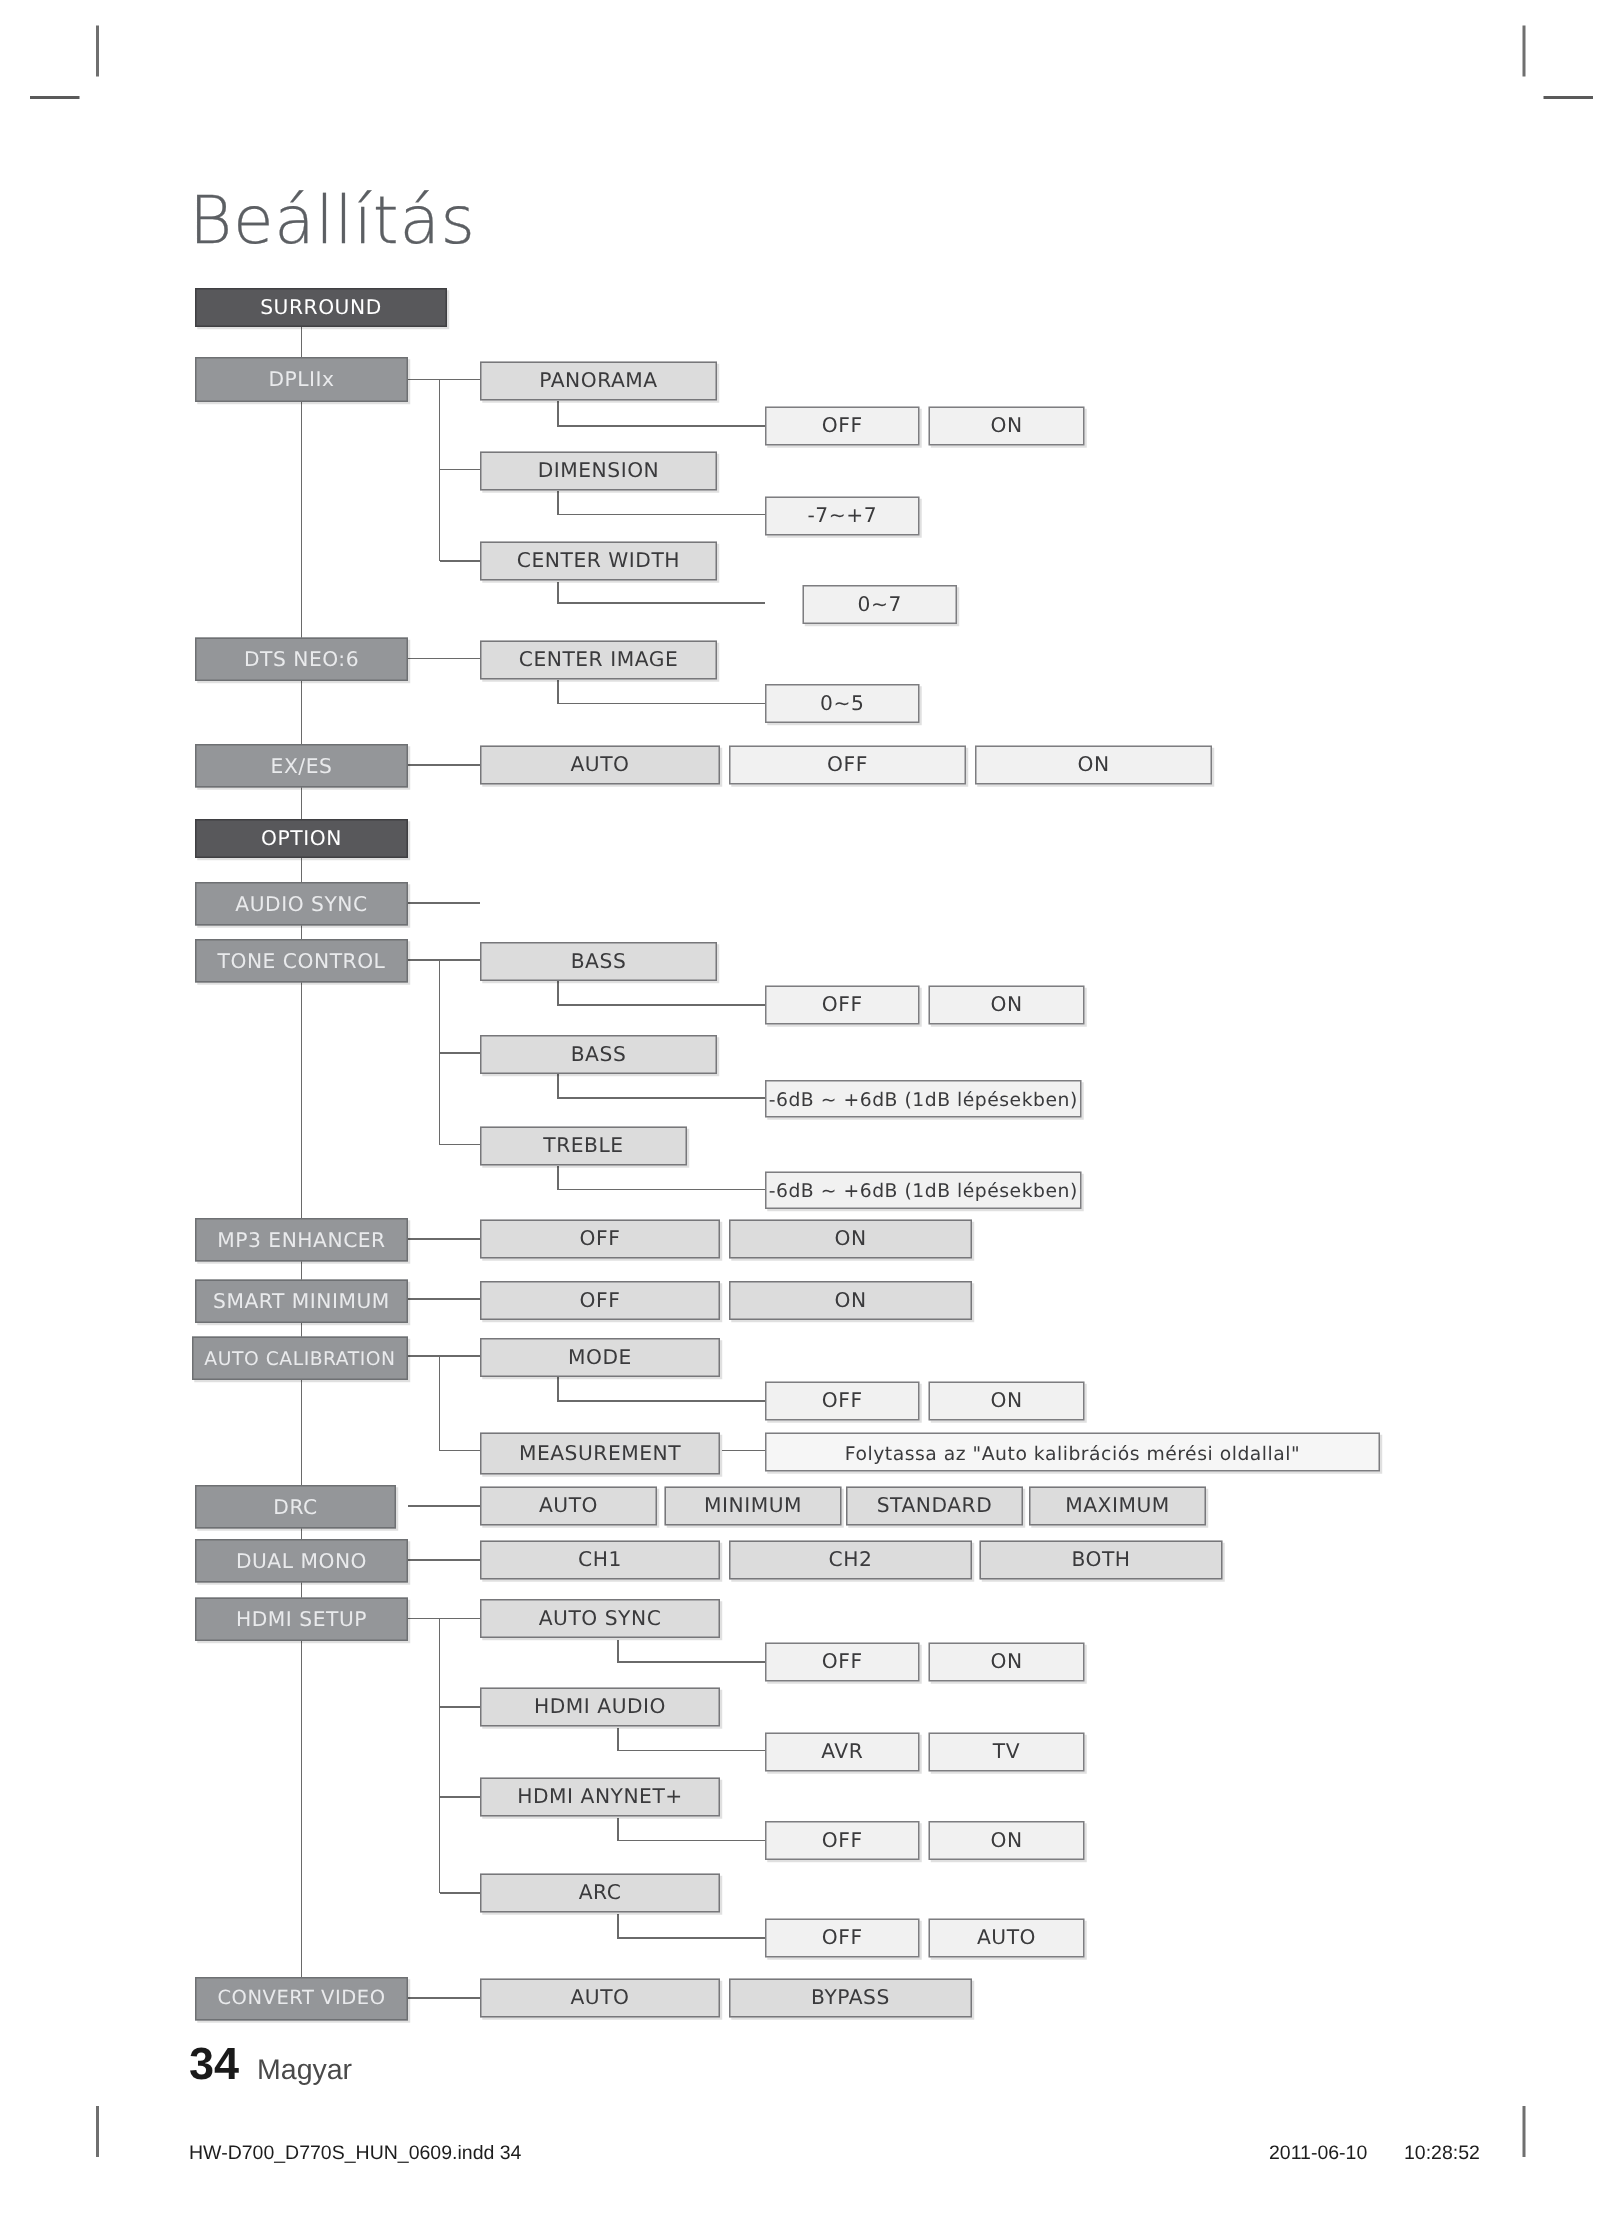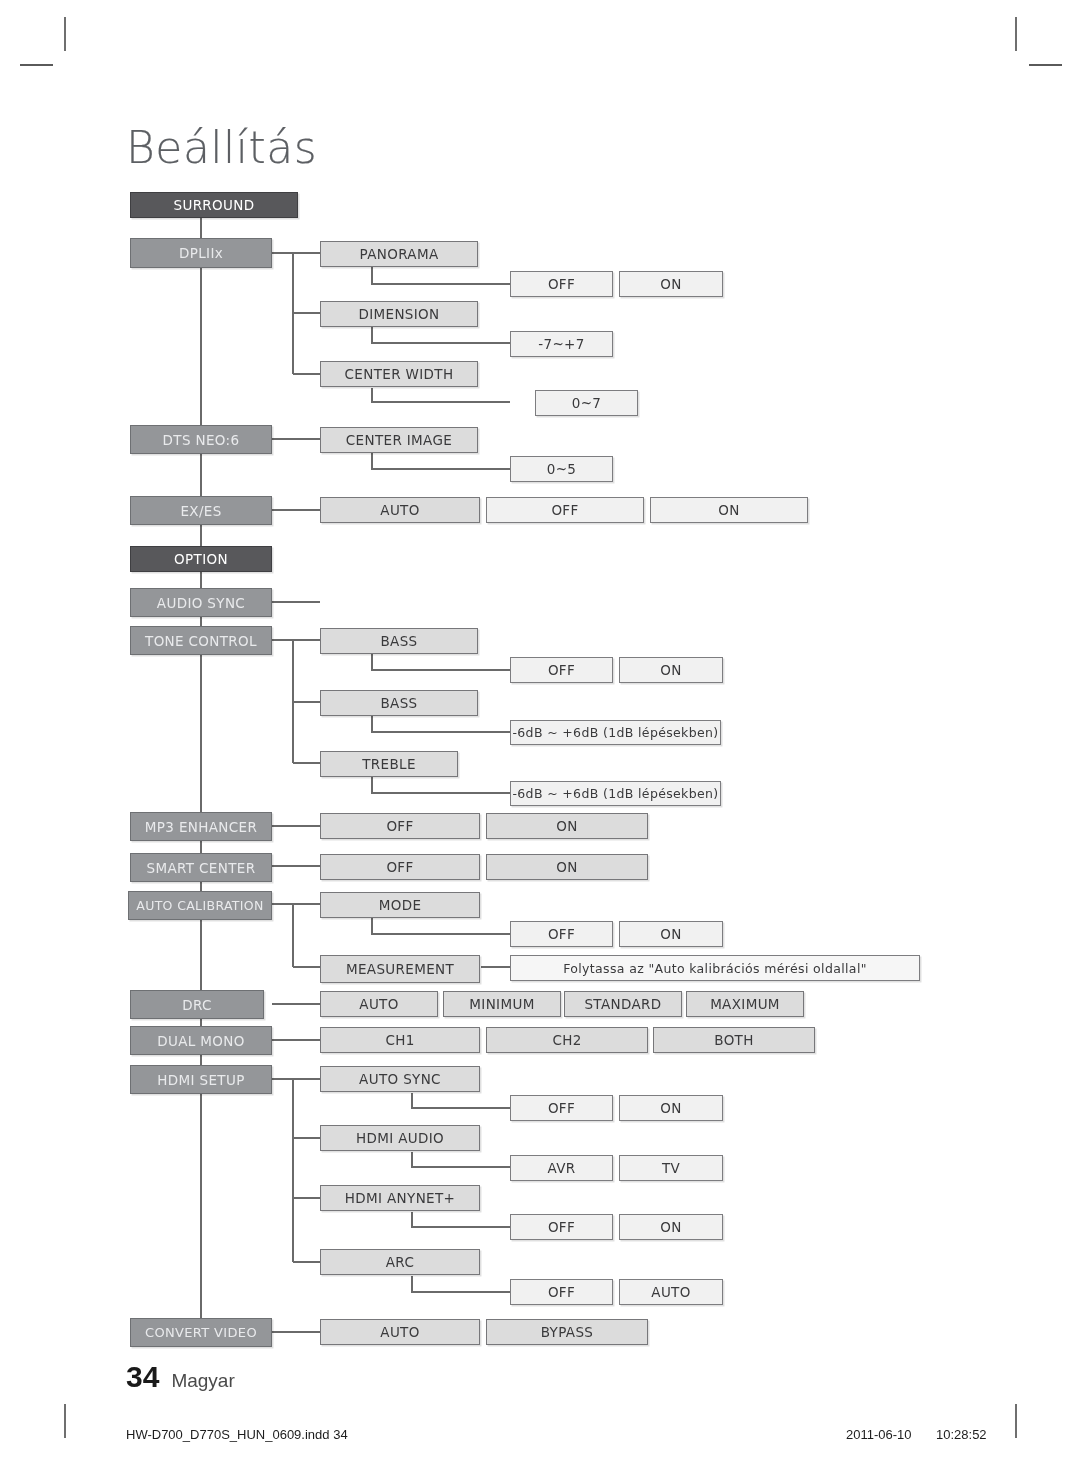--- a/index.html
+++ b/index.html
@@ -163,21 +163,21 @@
   <div class="box lvl2 shadow" style="left:320px;top:690px;width:158px;height:26px;">BASS</div>
   <div class="box lvl3 shadow" style="left:510px;top:720px;width:211px;height:25px;font-size:12.5px;">-6dB ~ +6dB (1dB lépésekben)</div>
 
   <div class="box lvl2 shadow" style="left:320px;top:751px;width:138px;height:26px;">TREBLE</div>
   <div class="box lvl3 shadow" style="left:510px;top:781px;width:211px;height:25px;font-size:12.5px;">-6dB ~ +6dB (1dB lépésekben)</div>
 
   <div class="box lvl1 shadow" style="left:130px;top:812px;width:142px;height:29px;">MP3 ENHANCER</div>
   <div class="box lvl2 shadow" style="left:320px;top:813px;width:160px;height:26px;">OFF</div>
   <div class="box lvl2 shadow" style="left:486px;top:813px;width:162px;height:26px;">ON</div>
 
-  <div class="box lvl1 shadow" style="left:130px;top:853px;width:142px;height:29px;">SMART CENTER</div>
+  <div class="box lvl1 shadow" style="left:130px;top:853px;width:142px;height:29px;">SMART MINIMUM</div>
   <div class="box lvl2 shadow" style="left:320px;top:854px;width:160px;height:26px;">OFF</div>
   <div class="box lvl2 shadow" style="left:486px;top:854px;width:162px;height:26px;">ON</div>
 
   <div class="box lvl1 shadow" style="left:128px;top:891px;width:144px;height:29px;font-size:12.5px;">AUTO CALIBRATION</div>
   <div class="box lvl2 shadow" style="left:320px;top:892px;width:160px;height:26px;">MODE</div>
   <div class="box lvl3 shadow" style="left:510px;top:921px;width:103px;height:26px;">OFF</div>
   <div class="box lvl3 shadow" style="left:619px;top:921px;width:104px;height:26px;">ON</div>
 
   <div class="box lvl2 shadow" style="left:320px;top:955px;width:160px;height:28px;">MEASUREMENT</div>
   <div class="box lvl3 wide shadow" style="left:510px;top:955px;width:410px;height:26px;font-size:12.5px;">Folytassa az "Auto kalibrációs mérési oldallal"</div>

